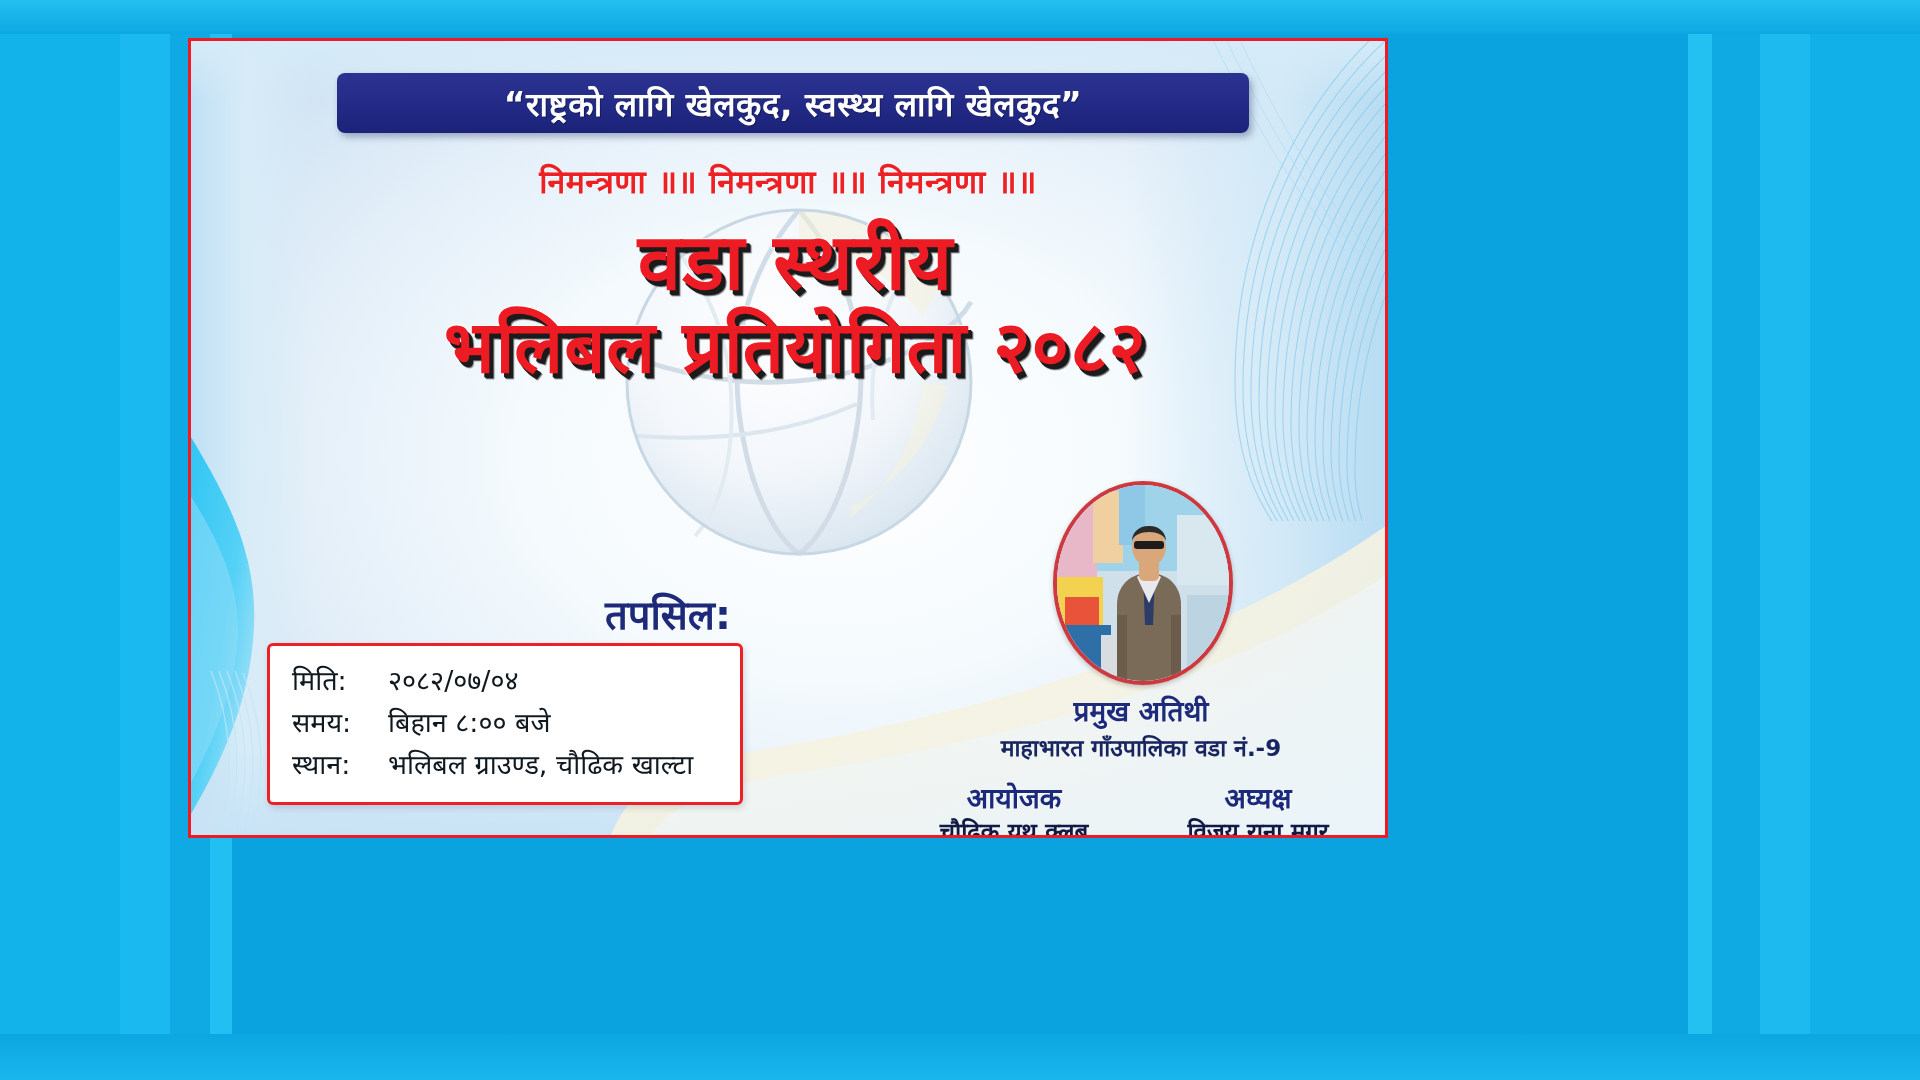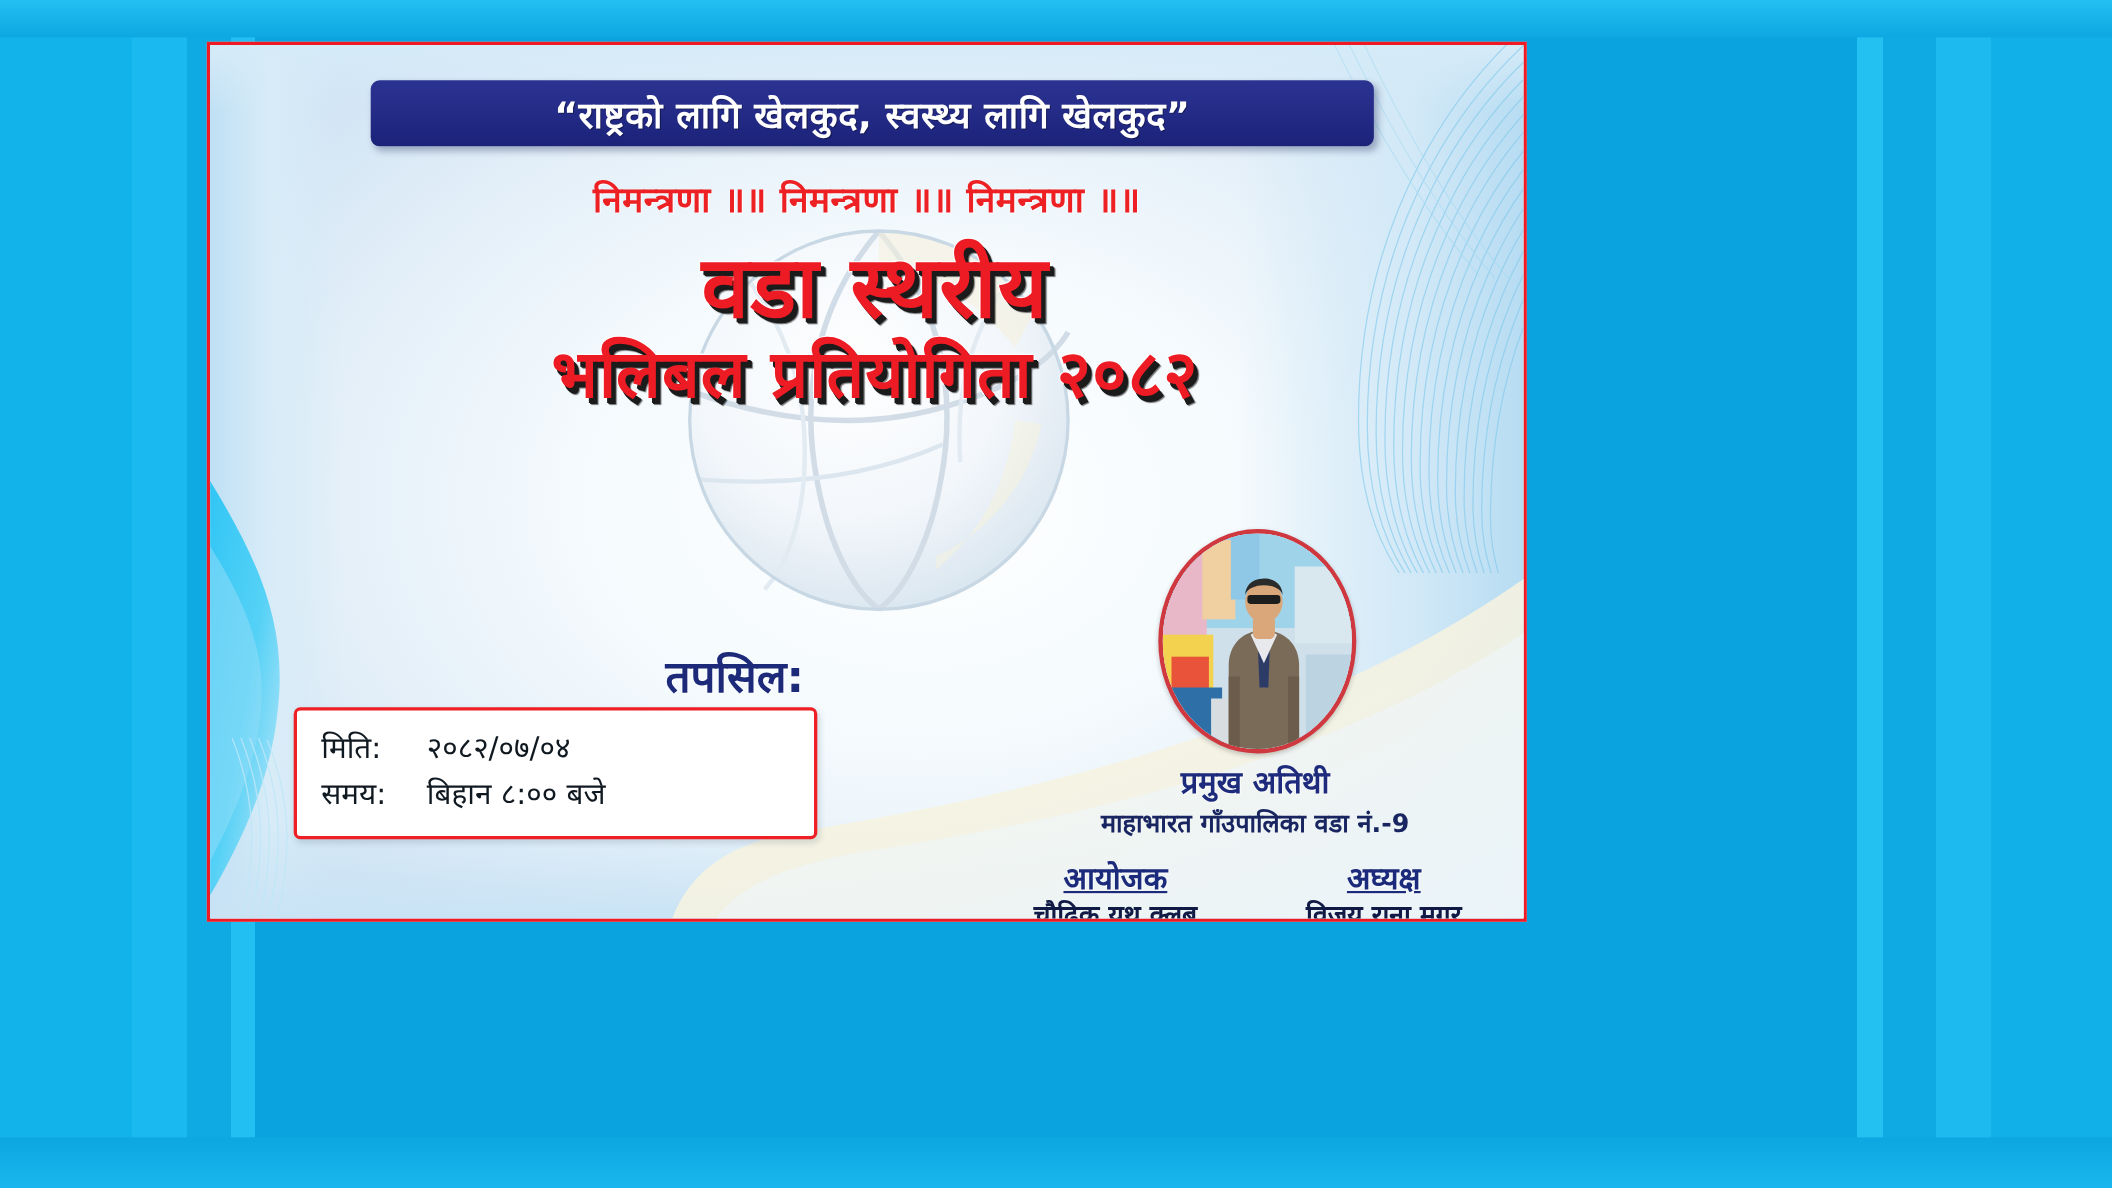--- a/index.html
+++ b/index.html
@@ -190,21 +190,21 @@
     line-height: 1.0;
     letter-spacing: 1px;
     -webkit-text-stroke: 2px #ffffff;
     paint-order: stroke fill;
     text-shadow:
       3px 4px 0 #1b1b1b,
       4px 5px 0 #1b1b1b,
       5px 6px 1px rgba(0,0,0,.55);
   }
   .title-line-1 { font-size: 78px; }
-  .title-line-2 { font-size: 60px; margin-top: 10px; }
+  .title-line-2 { font-size: 72px; margin-top: 10px; }
 
   
   .tapasil {
     position: absolute;
     left: 250px;
     top: 545px;
     width: 290px;
     text-align: right;
     color: #1d2a7a;
     font-size: 40px;
@@ -288,21 +288,20 @@
   .footer-col {
     min-width: 210px;
     text-align: center;
   }
   .footer-head {
     color: #1c2a7c;
     font-size: 28px;
     font-weight: bold;
     line-height: 1.15;
     text-shadow: 1px 1px 0 rgba(255,255,255,.8);
-    text-decoration: underline;
   }
   .footer-sub {
     color: #101a45;
     font-size: 24px;
     font-weight: bold;
     line-height: 1.3;
     margin-top: 2px;
     white-space: nowrap;
   }
 </style>
@@ -413,20 +412,24 @@
 
     <div class="details-box">
       <div class="detail-row">
         <span class="detail-label">मिति:</span>
         <span class="detail-value">२०८२/०७/०४</span>
       </div>
       <div class="detail-row">
         <span class="detail-label">समय:</span>
         <span class="detail-value">बिहान ८:०० बजे</span>
       </div>
+      <div class="detail-row">
+        <span class="detail-label">स्थान:</span>
+        <span class="detail-value">भलिबल ग्राउण्ड, चौढिक खाल्टा</span>
+      </div>
     </div>
 
     <div class="guest-photo-frame">
       <svg class="photo-art" viewBox="0 0 172 196" preserveAspectRatio="xMidYMid slice">
         <rect x="0" y="0" width="172" height="196" fill="#cfe0ea"></rect>
         <rect x="0" y="0" width="172" height="86" fill="#9fd3ea"></rect>
         <rect x="0" y="0" width="40" height="100" fill="#e8b7c8"></rect>
         <rect x="36" y="6" width="30" height="72" fill="#f0cfa0"></rect>
         <rect x="62" y="0" width="26" height="60" fill="#8fc7e6"></rect>
         <rect x="0" y="92" width="46" height="52" fill="#f2d24f"></rect>

